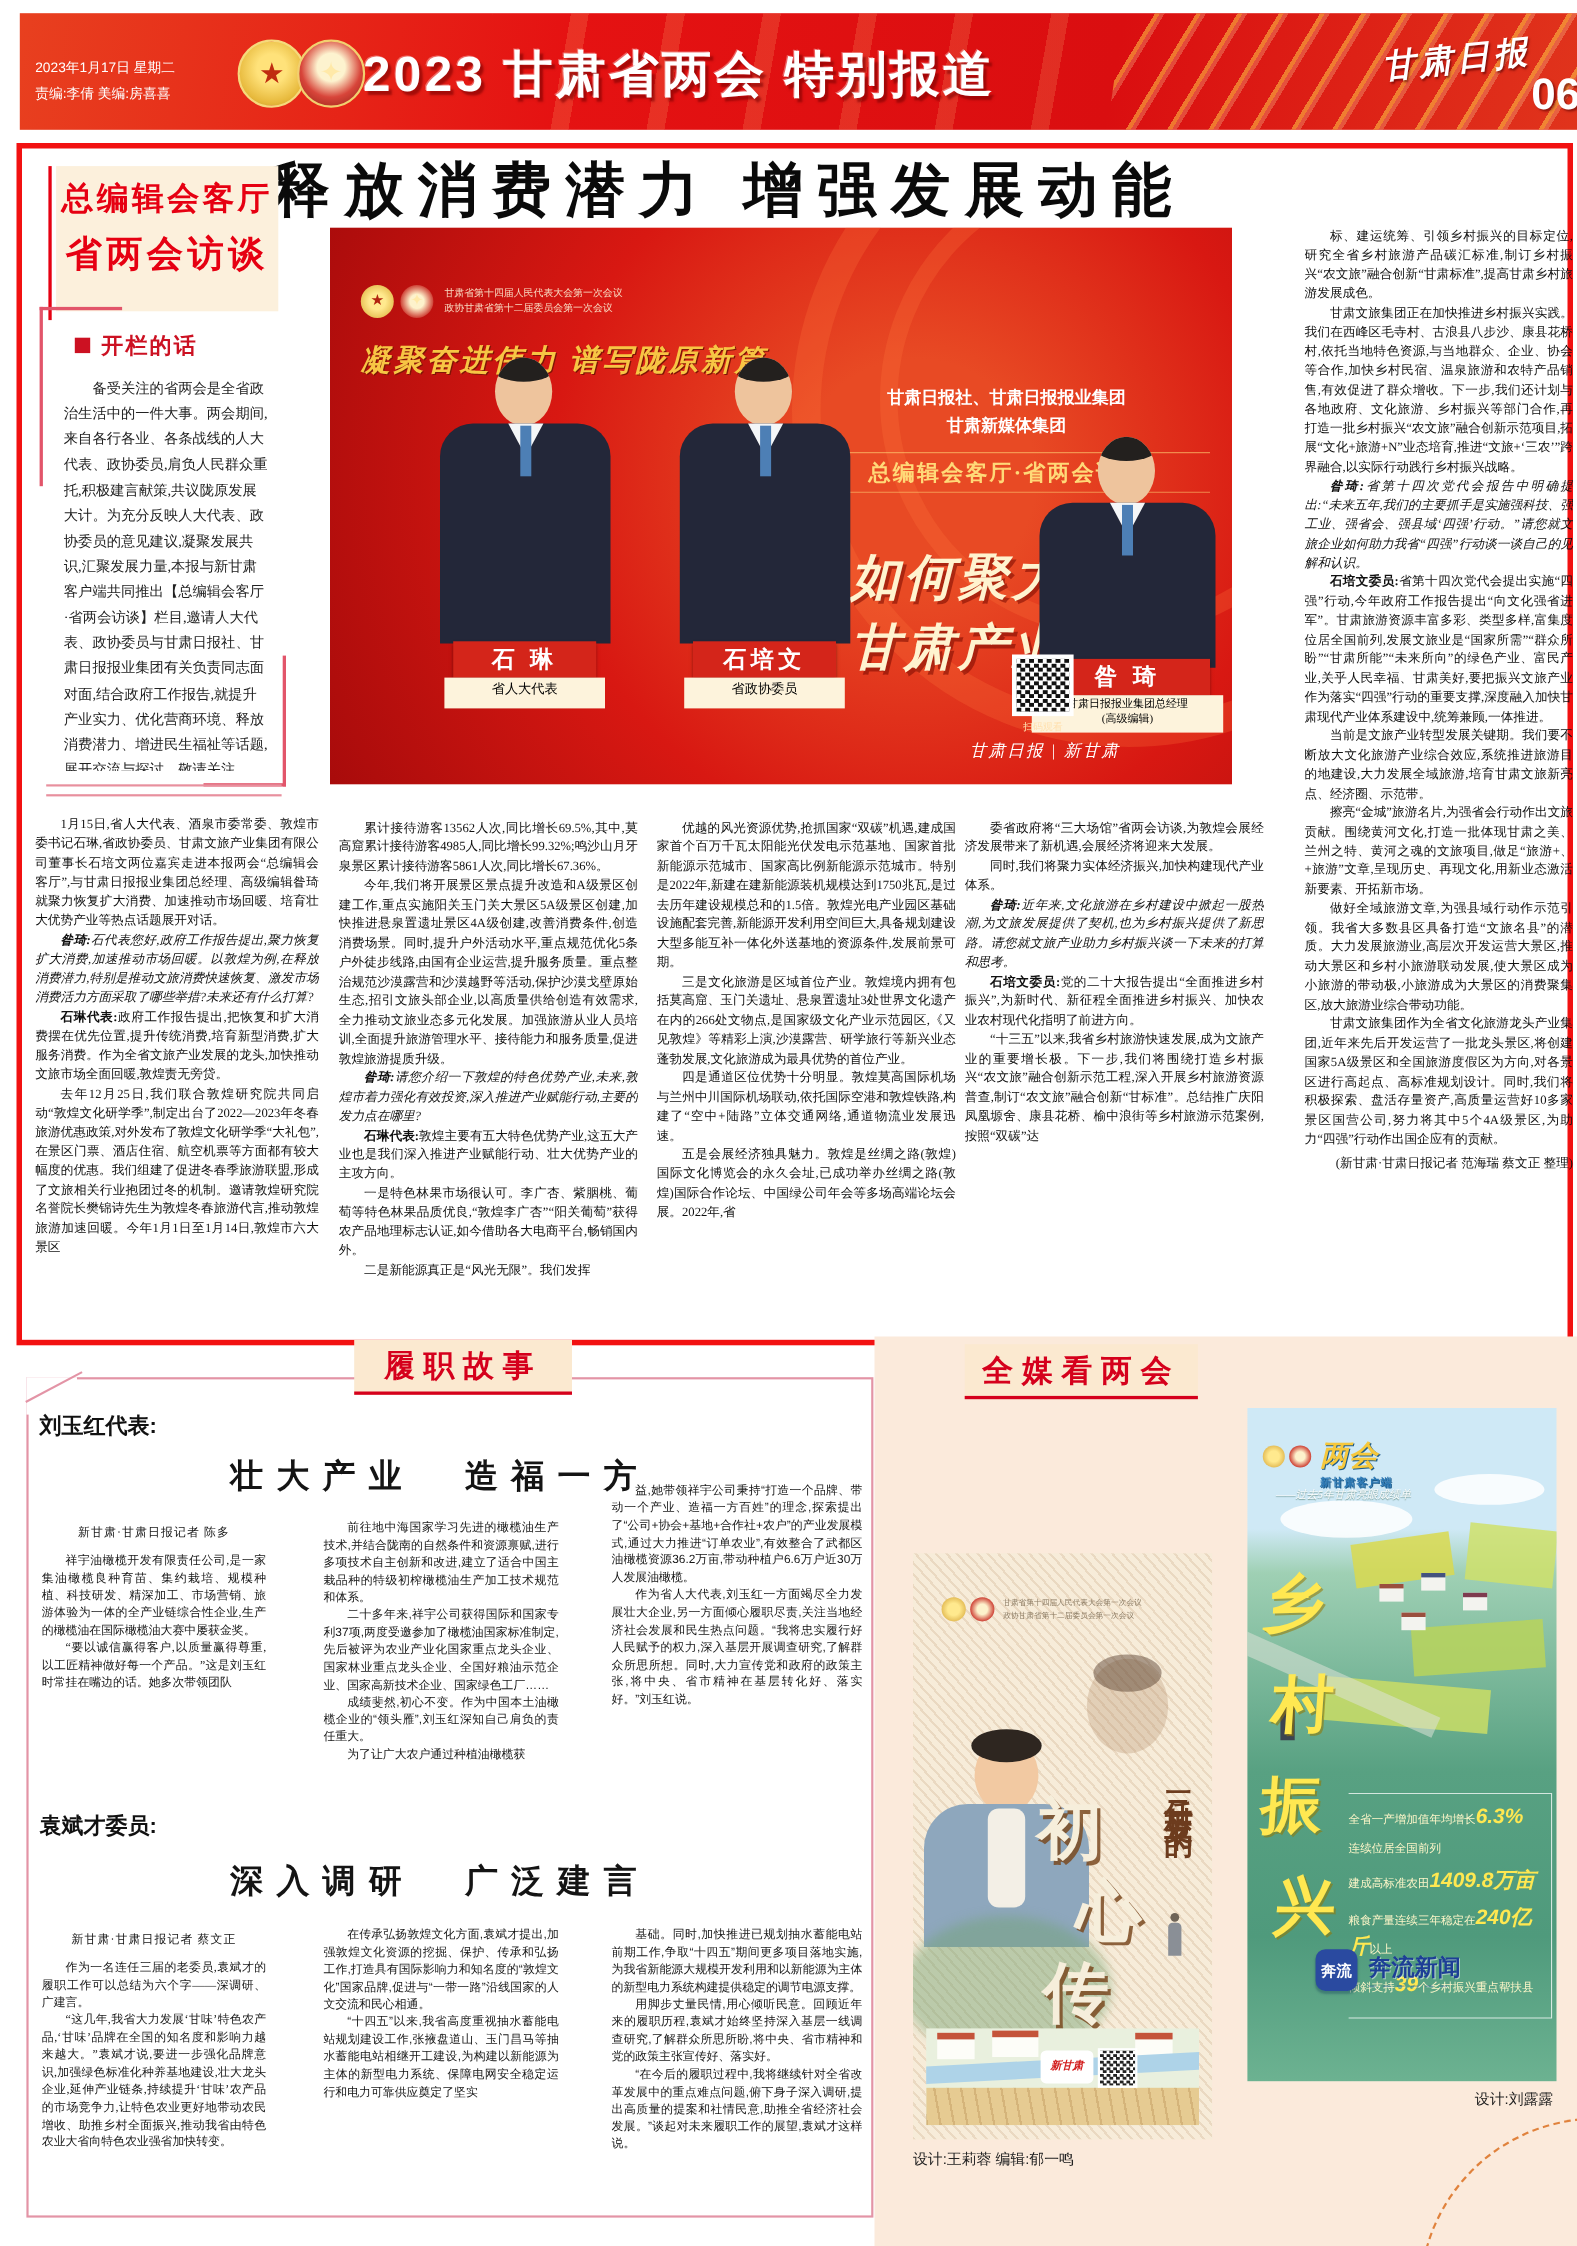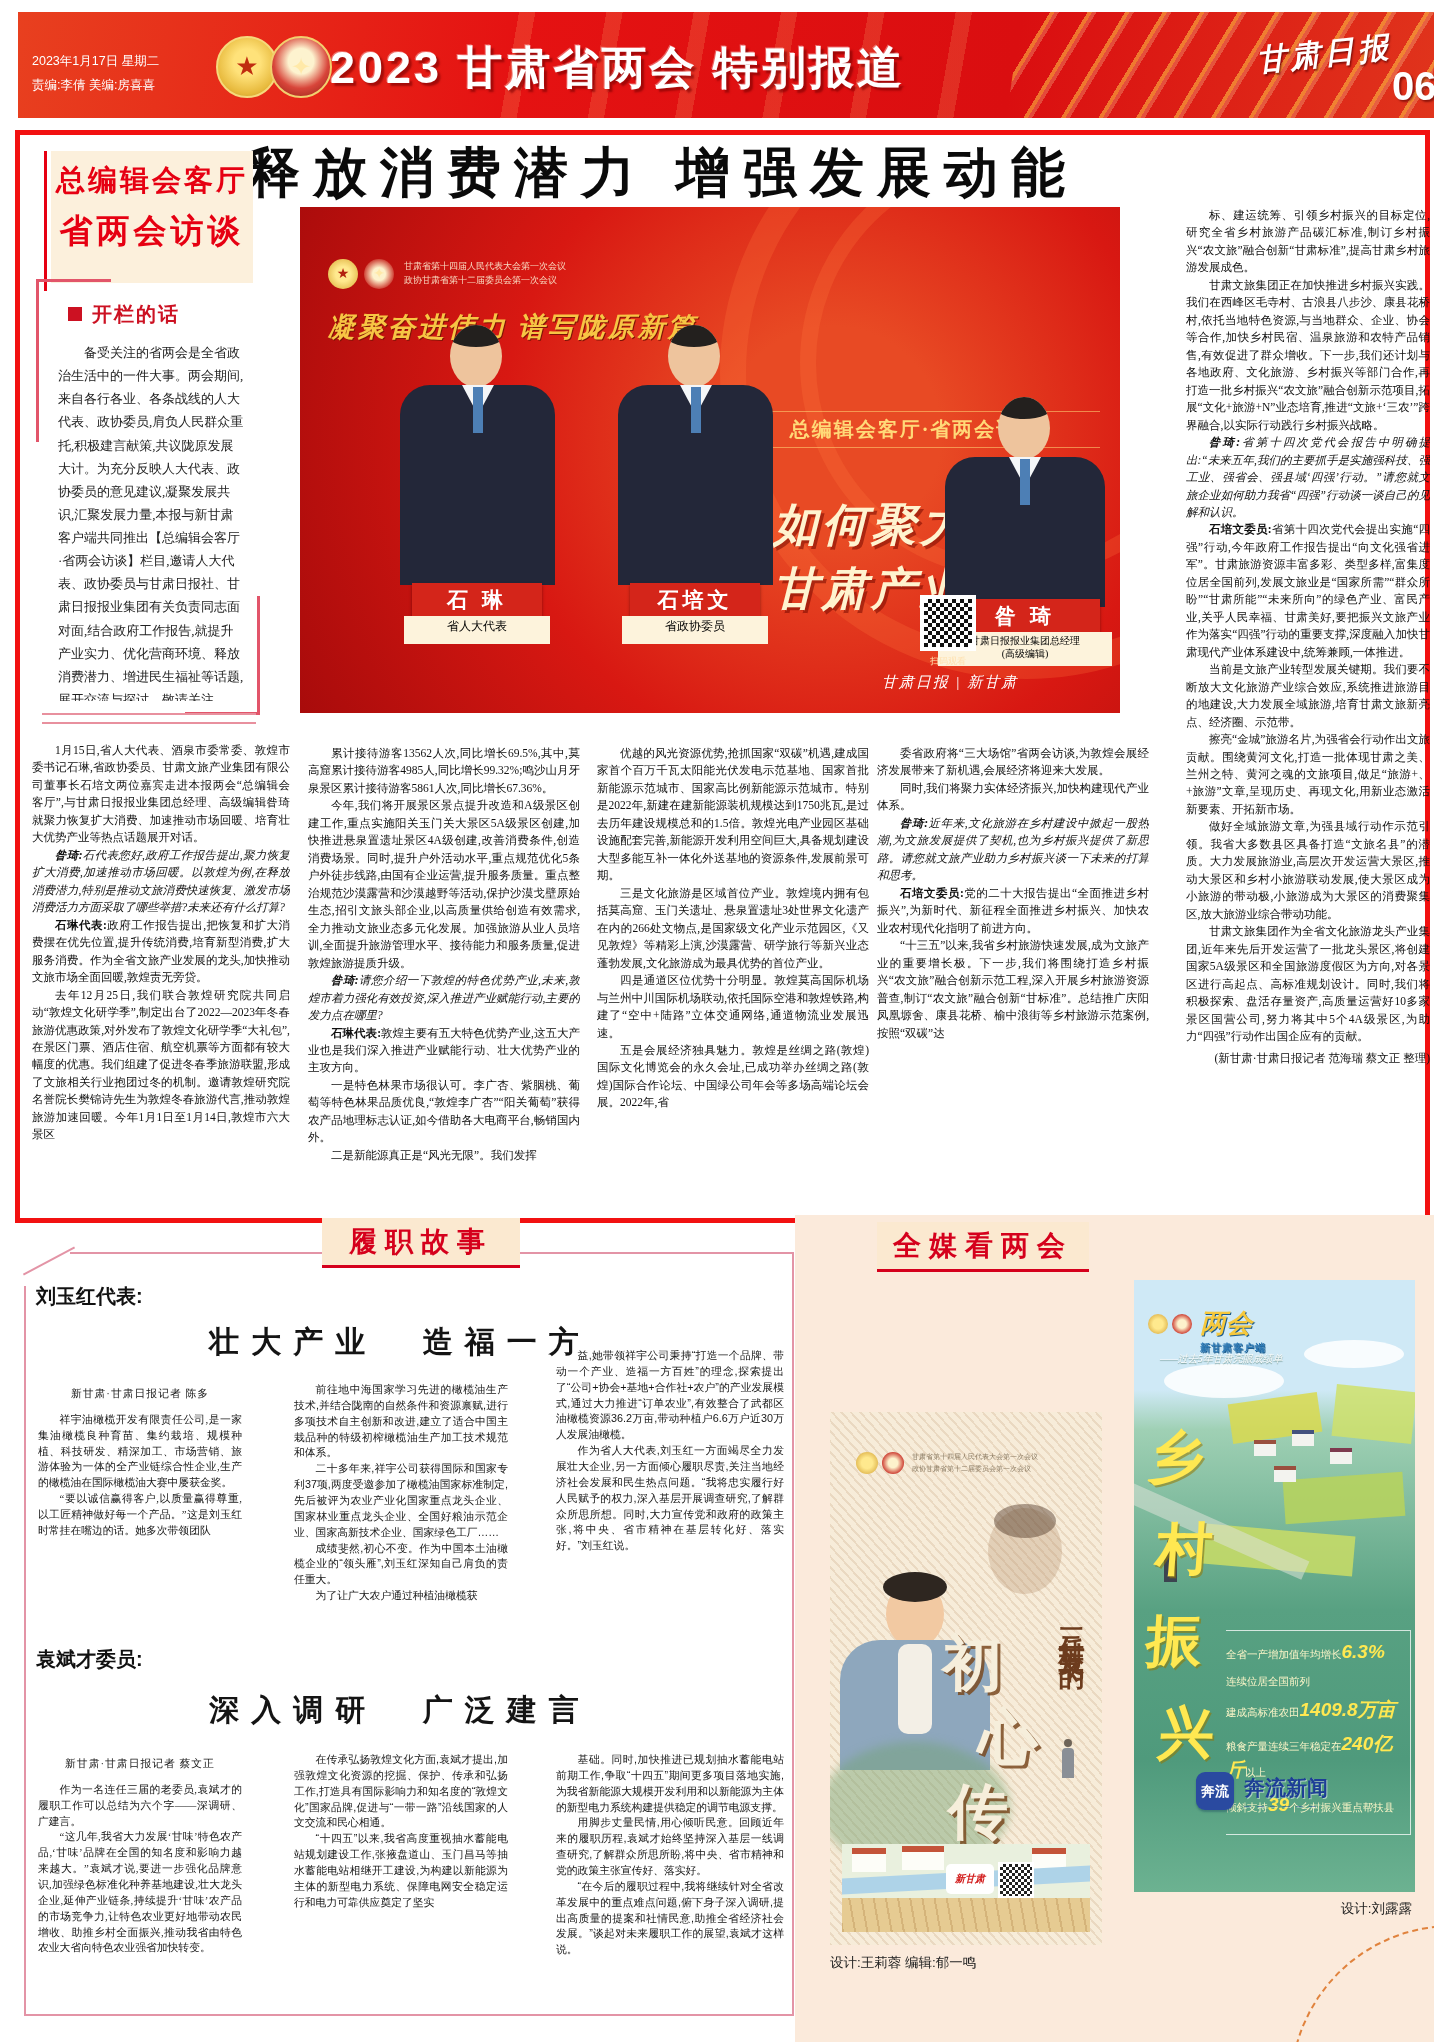--- a/index.html
+++ b/index.html
@@ -235,20 +235,24 @@
   <div class="abs iposter">
     <div class="arc" style="left:420px;top:-140px;width:560px;height:560px;"></div>
     <div class="arc" style="left:500px;top:-60px;width:400px;height:400px;border-width:16px;"></div>
     <div class="ip-emb a">★</div>
     <div class="ip-emb b">✦</div>
     <div class="ip-session">
       <div>甘肃省第十四届人民代表大会第一次会议</div>
       <div>政协甘肃省第十二届委员会第一次会议</div>
     </div>
     <div class="ip-slogan">凝聚奋进伟力 谱写陇原新篇</div>
+    <div class="ip-org">
+      <div>甘肃日报社、甘肃日报报业集团</div>
+      <div>甘肃新媒体集团</div>
+    </div>
     <div class="ip-program">总编辑会客厅·省两会访谈</div>
     <div class="ip-topic" style="top:288px;">如何聚力提升</div>
     <div class="ip-topic" style="top:352px;">甘肃产业实力</div>
 
     <div class="person">
       <div class="head" style="left:150px;top:118px;"></div>
       <div class="torso" style="left:100px;top:178px;width:155px;height:200px;"></div>
     </div>
     <div class="plate" style="left:112px;top:376px;width:130px;">石 琳</div>
     <div class="plate-sub" style="left:104px;top:409px;width:146px;height:28px;font-size:12px;">省人大代表</div>

